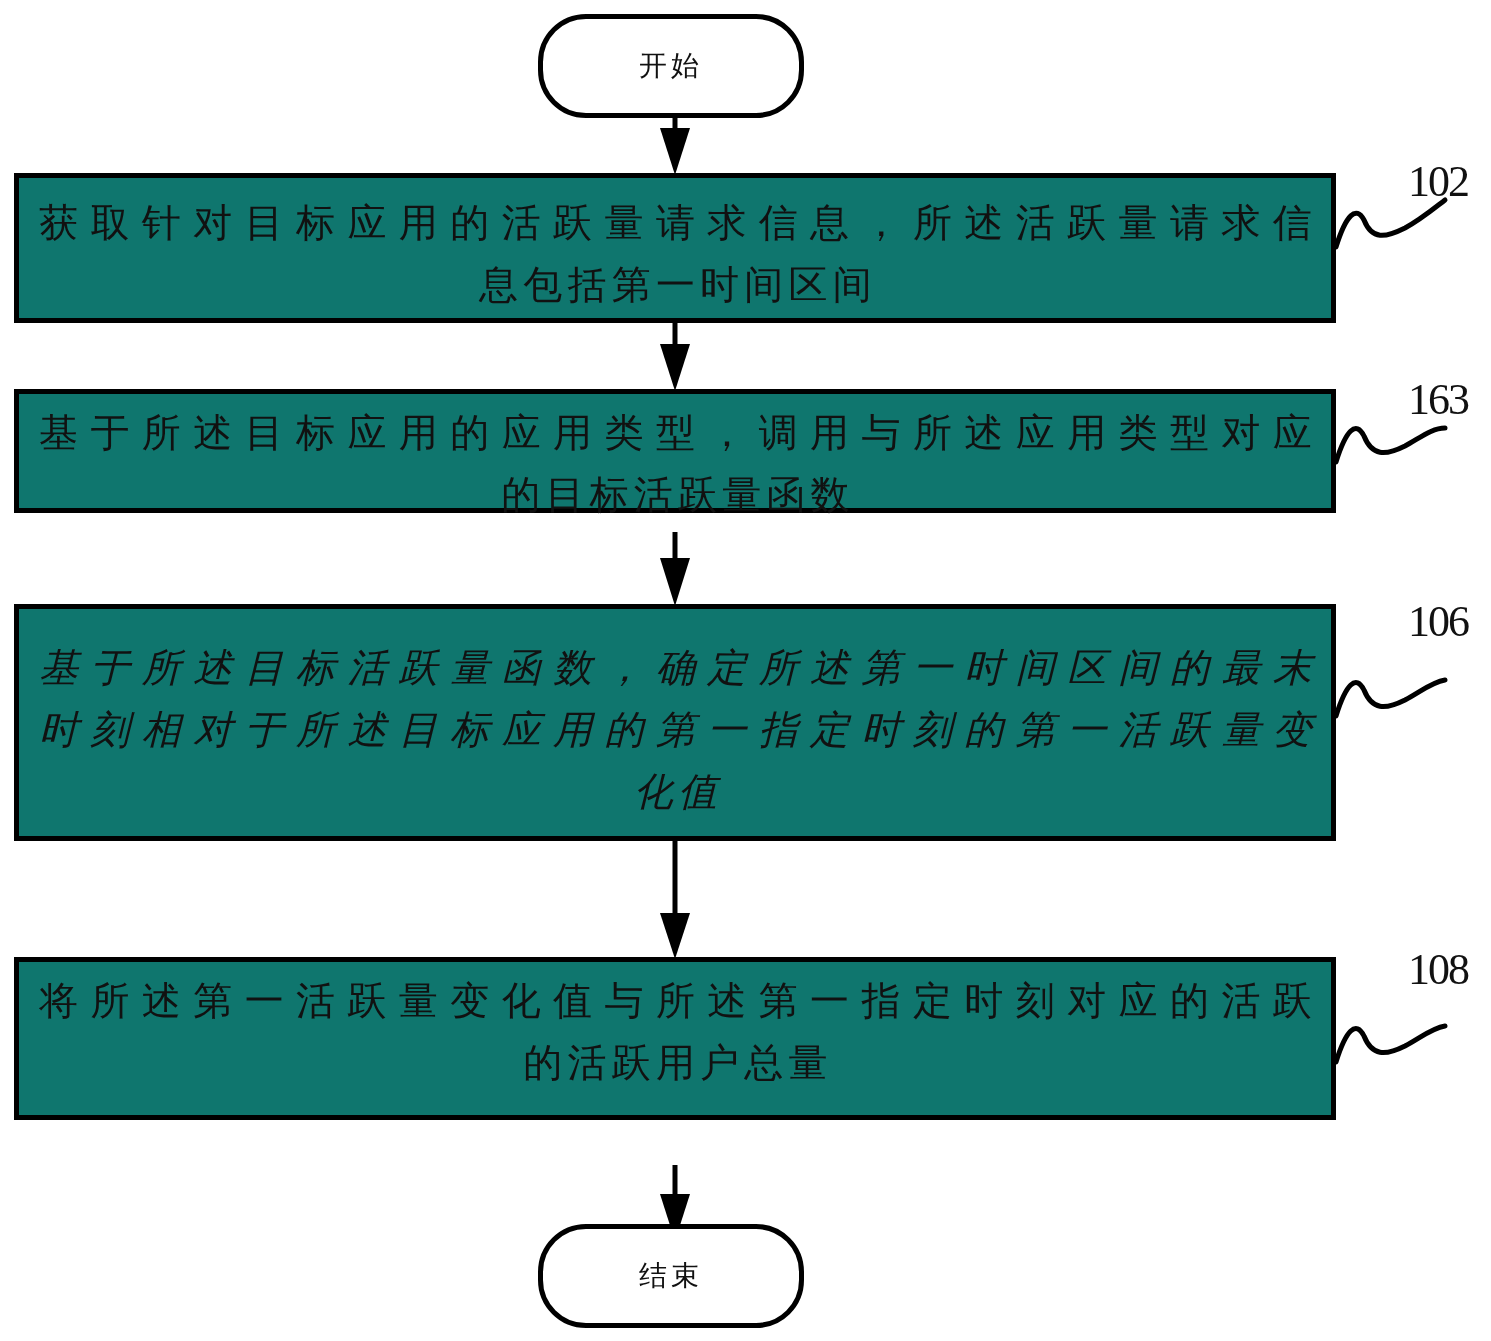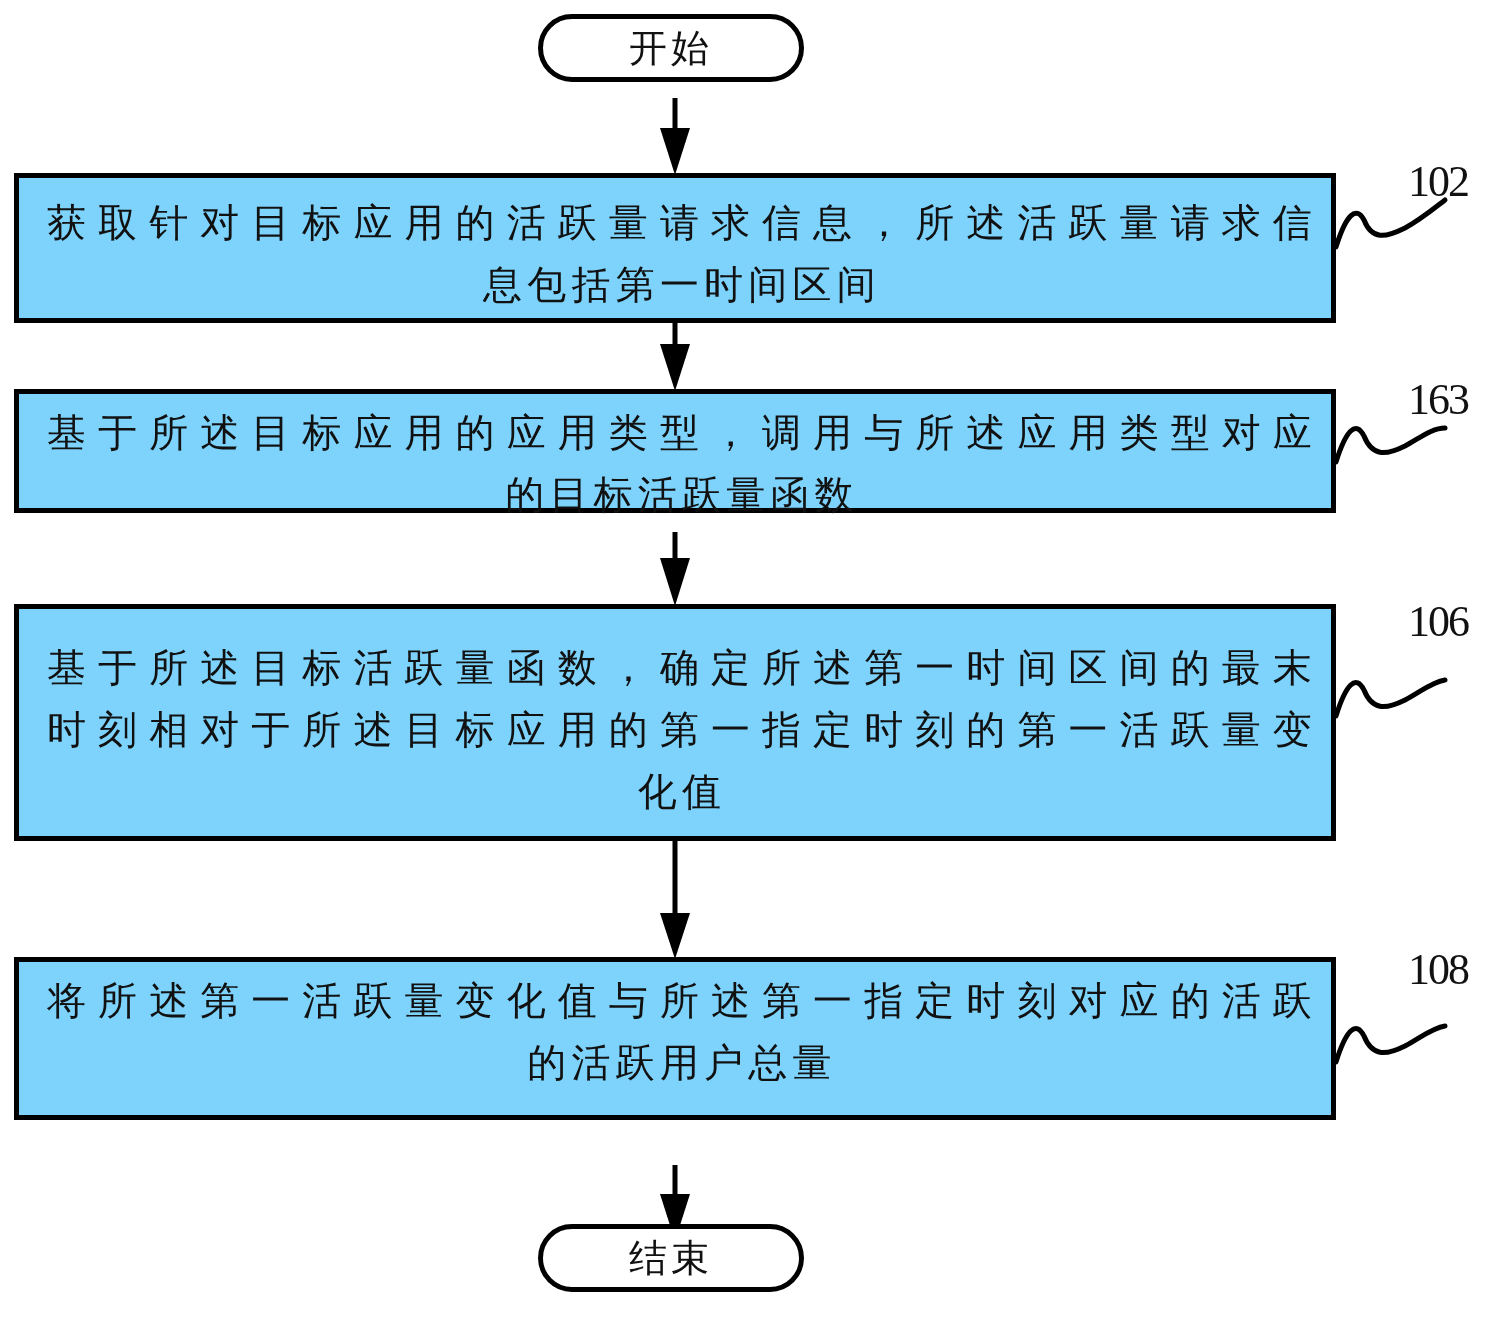--- a/index.html
+++ b/index.html
@@ -1,30 +1,30 @@
 <!DOCTYPE html>
 <html><head>
 <meta charset="utf-8">
 <style>
   html, body { margin: 0; padding: 0; background: #ffffff; }
   body { width: 1491px; height: 1341px; position: relative; overflow: hidden;
          font-family: "DejaVu Serif", "Liberation Serif", serif; color: #111; }
-  .terminal { position: absolute; left: 538px; width: 266px; height: 68px;
+  .terminal { position: absolute; left: 538px; width: 266px; height: 104px;
               border: 5px solid #000; border-radius: 48px; box-sizing: border-box;
               display: flex; align-items: center; justify-content: center;
-              font-size: 38px; letter-spacing: 4px; background: #fff; }
+              font-size: 28px; letter-spacing: 4px; background: #fff; }
   #start { top: 14px; }
   #end { top: 1224px; }
   .step { position: absolute; left: 14px; width: 1322px; border: 5px solid #000;
-          box-sizing: border-box; background: #7dd3fc;
+          box-sizing: border-box; background: #0f766e;
           font-size: 39px; line-height: 62px; letter-spacing: 5.2px;
-          text-align: center; padding: 10px 14px 0 28px; }
+          text-align: center; padding: 10px 14px 0 20px; }
   #step-102 { top: 173px; height: 150px; padding-top: 14px; }
   #step-104 { top: 389px; height: 124px; padding-top: 8px; }
-  #step-106 { top: 604px; height: 237px; padding-top: 28px; }
+  #step-106 { top: 604px; height: 237px; padding-top: 28px; font-style: italic; }
   #step-108 { top: 957px; height: 163px; padding-top: 8px; }
   .step .line { display: block; white-space: nowrap; }
   .step .line.full { text-align: justify; text-align-last: justify; }
   .ref { position: absolute; left: 1408px; font-family: "Liberation Serif", serif;
          font-size: 44px; letter-spacing: -2px; }
   svg.overlay { position: absolute; left: 0; top: 0; pointer-events: none; }
 </style>
 </head>
 <body>
 

